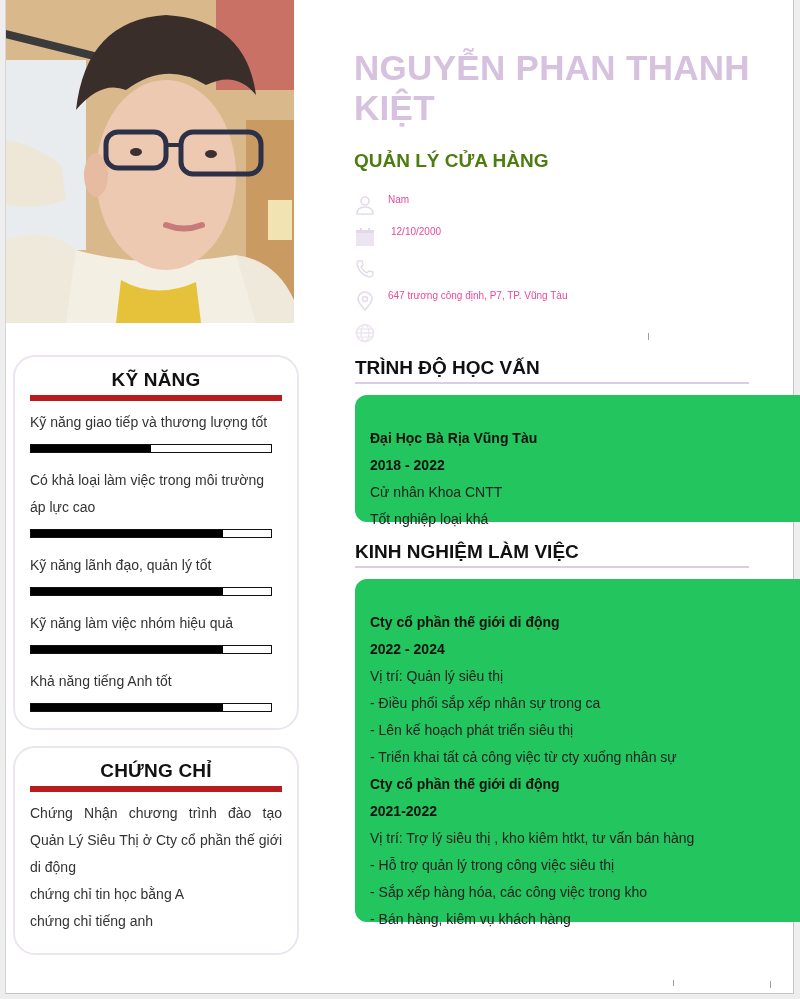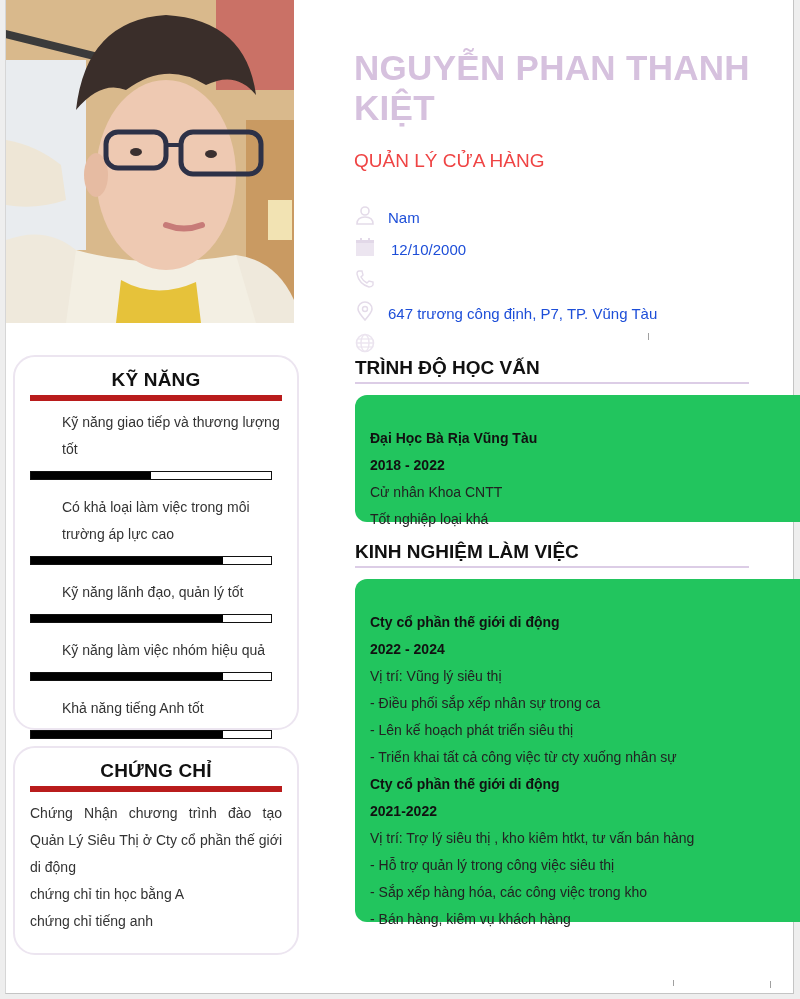--- a/index.html
+++ b/index.html
@@ -19,37 +19,37 @@
   
   .card {
     position: absolute; left: 7px; width: 286px; background: #fff;
     border: 2px solid #ece5f0; border-radius: 22px; padding: 12px 15px 14px 15px;
   }
   .card-title {
     text-align: center; font-weight: bold; font-size: 19px; color: #111; padding-bottom: 4px;
     border-bottom: 6px solid #b91c1c; margin-bottom: 8px; letter-spacing: 0.2px;
   }
   .skills { top: 355px; height: 375px; }
-  .skill-label { font-size: 14px; color: #333; line-height: 27px; margin-left: 32px; }
+  .skill-label { font-size: 14px; color: #333; line-height: 27px; }
   .skill-bar {
     height: 9px; border: 1px solid #111; background: #fff; margin: 8px 0 14px 0; width: 242px; position: relative;
   }
   .skill-fill { position: absolute; left: 0; top: 0; bottom: 0; background: #000; }
   .certs { top: 746px; height: 209px; }
   .cert-text { font-size: 14px; color: #333; line-height: 27px; text-align: justify; }
 
   
   .right { position: absolute; left: 348px; top: 0; width: 400px; }
   .name {
     position: absolute; top: 48px; left: 0; width: 400px; font-size: 35px; font-weight: bold; color: #d6c1de;
     line-height: 40px; letter-spacing: 0.3px;
   }
-  .role { position: absolute; top: 150px; left: 0; font-size: 19px; font-weight: normal; color: #ef4444; }
+  .role { position: absolute; top: 150px; left: 0; font-size: 19px; font-weight: bold; color: #4d7c0f; }
   .info { position: absolute; left: 0; top: 194px; width: 400px; }
-  .info-row { height: 32px; display: flex; align-items: flex-end; font-size: 15px; color: #1d4ed8; }
+  .info-row { height: 32px; display: flex; align-items: flex-start; font-size: 10px; color: #ec4899; }
   .info-icon { width: 22px; height: 22px; margin-right: 12px; display: flex; align-items: center; justify-content: center; }
   .info-icon svg { width: 20px; height: 20px; }
   .section-title {
     position: absolute; left: 1px; width: 394px; font-size: 19px; font-weight: bold; color: #111;
     padding-bottom: 3px; border-bottom: 2px solid #dccde6;
   }
   .box {
     position: absolute; left: 1px; width: 460px; background: #22c55e; border-radius: 12px; padding: 30px 15px;
   }
   .box .line { font-size: 14px; line-height: 27px; color: #222; }
@@ -195,21 +195,21 @@
       <div class="line bold">2018 - 2022</div>
       <div class="line">Cử nhân Khoa CNTT</div>
       <div class="line">Tốt nghiệp loại khá</div>
     </div>
 
     <div class="section-title" style="top:541px;">KINH NGHIỆM LÀM VIỆC</div>
     <div class="box" style="top:579px; height:343px;">
       <div>
         <div class="line bold">Cty cổ phần thế giới di động</div>
         <div class="line bold">2022 - 2024</div>
-        <div class="line">Vị trí: Vũng lý siêu thị</div>
+        <div class="line">Vị trí: Quản lý siêu thị</div>
         <div class="line">- Điều phối sắp xếp nhân sự trong ca</div>
         <div class="line">- Lên kế hoạch phát triển siêu thị</div>
         <div class="line">- Triển khai tất cả công việc từ cty xuống nhân sự</div>
       </div>
       <div>
         <div class="line bold">Cty cổ phần thế giới di động</div>
         <div class="line bold">2021-2022</div>
         <div class="line">Vị trí: Trợ lý siêu thị , kho kiêm htkt, tư vấn bán hàng</div>
         <div class="line">- Hỗ trợ quản lý trong công việc siêu thị</div>
         <div class="line">- Sắp xếp hàng hóa, các công việc trong kho</div>

